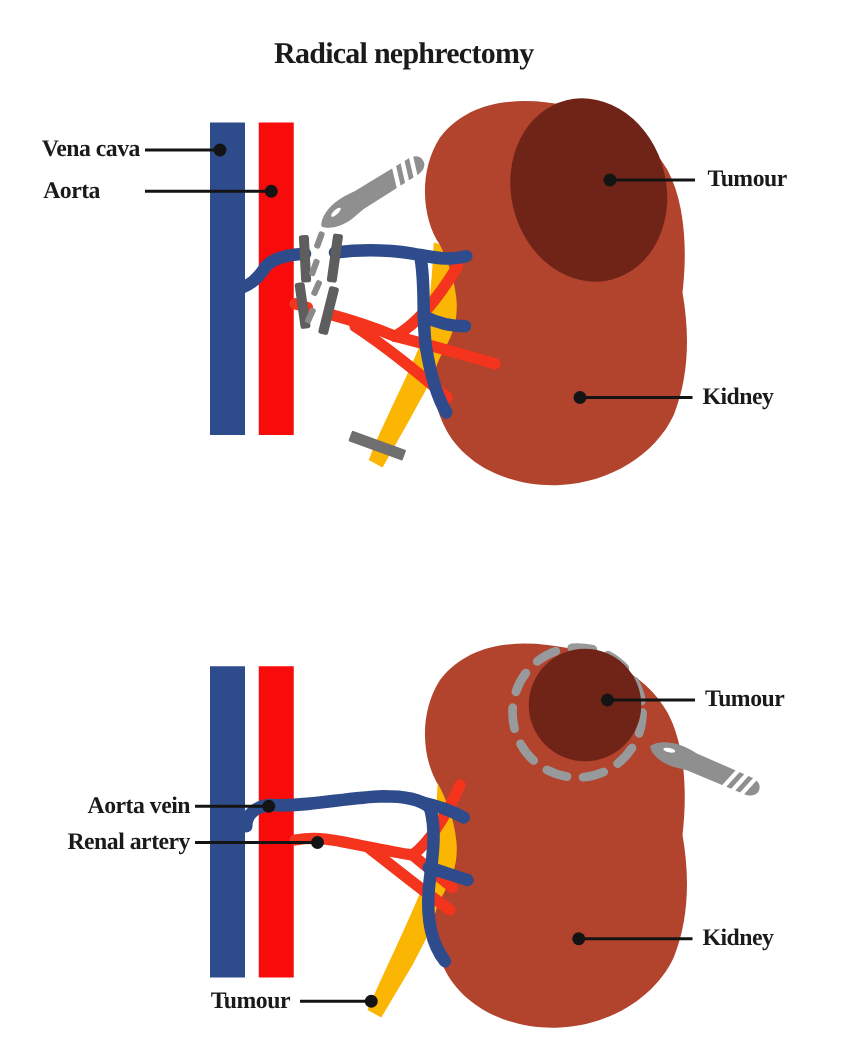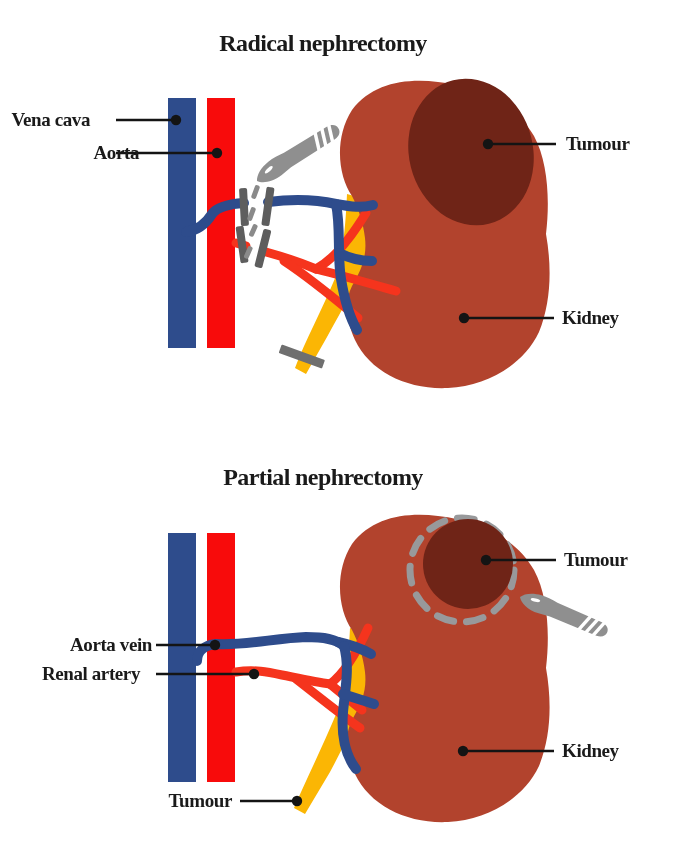--- a/index.html
+++ b/index.html
@@ -147,25 +147,24 @@
         <circle class="leaderdot" cx="486" cy="560" r="5.2"></circle>
         <line class="leader" x1="463" y1="751" x2="554" y2="751"></line>
         <circle class="leaderdot" cx="463" cy="751" r="5.2"></circle>
         <line class="leader" x1="240" y1="801" x2="297" y2="801"></line>
         <circle class="leaderdot" cx="297" cy="801" r="5.2"></circle>
       </g>
     </g>
   </svg>
 
   <div class="title" style="top:30px">Radical nephrectomy</div>
-  <div class="title" style="top:464px">Partial nephrectomy</div>
 
-  <div class="lbl" style="right:592px;top:109px">Vena cava</div>
-  <div class="lbl" style="right:543px;top:142px">Aorta</div>
+  <div class="lbl" style="right:570px;top:109px">Vena cava</div>
+  <div class="lbl" style="right:602px;top:142px">Aorta</div>
   <div class="lbl" style="left:566px;top:133px">Tumour</div>
   <div class="lbl" style="left:562px;top:307px">Kidney</div>
 
   <div class="lbl" style="right:530px;top:634px">Aorta vein</div>
-  <div class="lbl" style="right:542px;top:663px">Renal artery</div>
+  <div class="lbl" style="right:530px;top:663px">Renal artery</div>
   <div class="lbl" style="left:564px;top:549px">Tumour</div>
   <div class="lbl" style="left:562px;top:740px">Kidney</div>
   <div class="lbl" style="right:450px;top:790px">Tumour</div>
 </div>
 
 </body></html>

